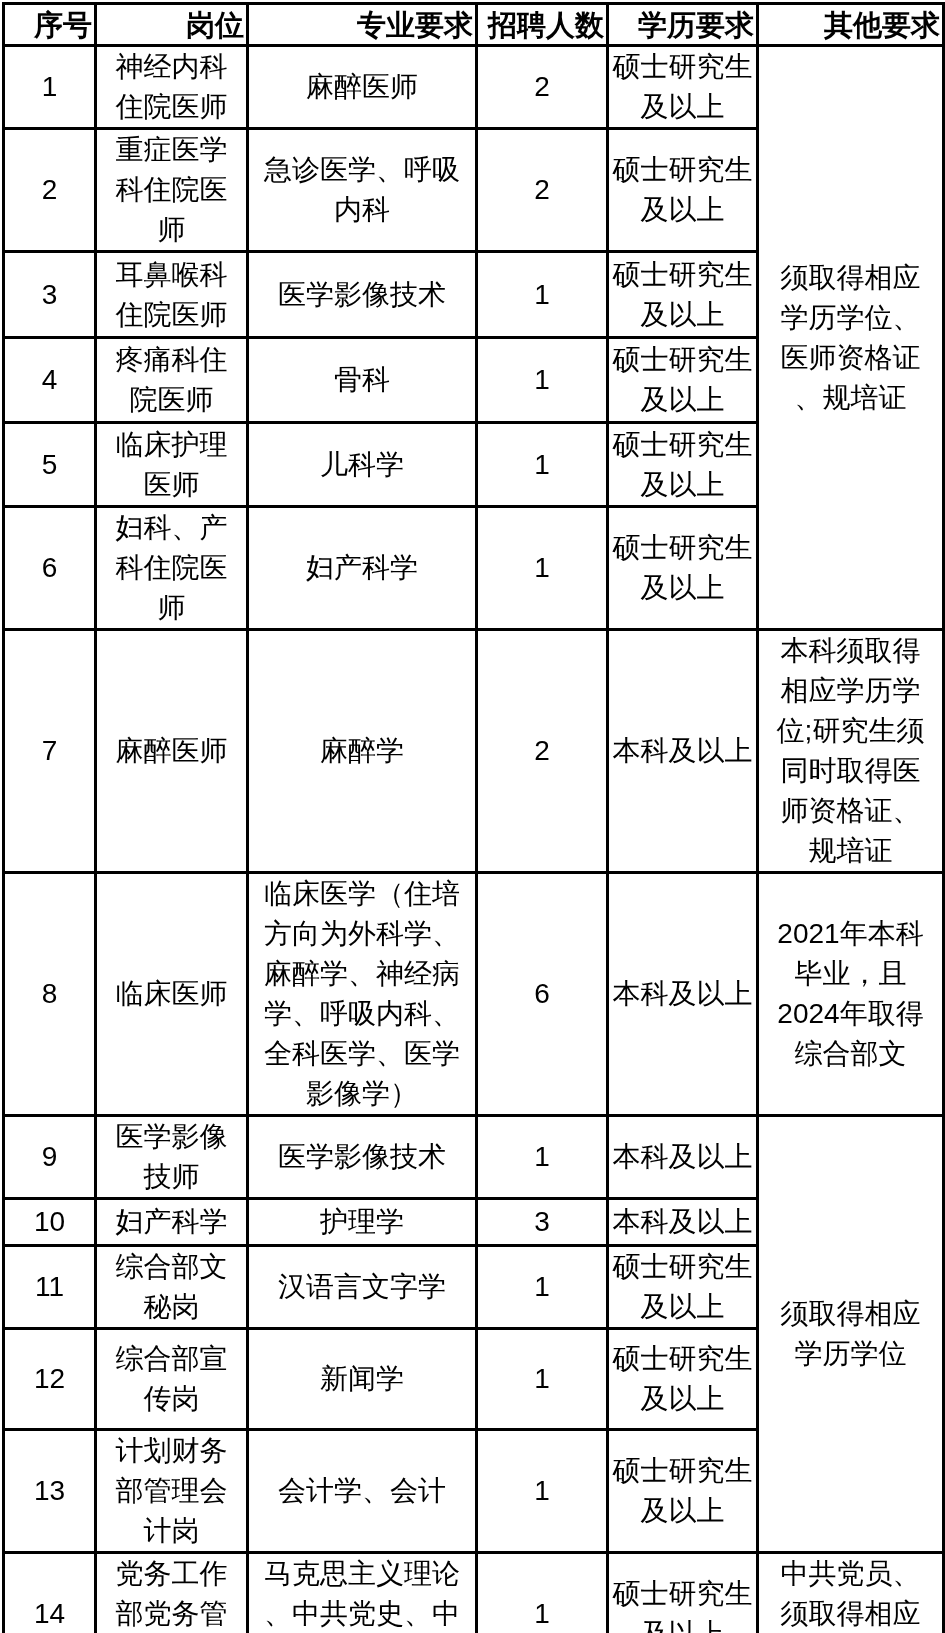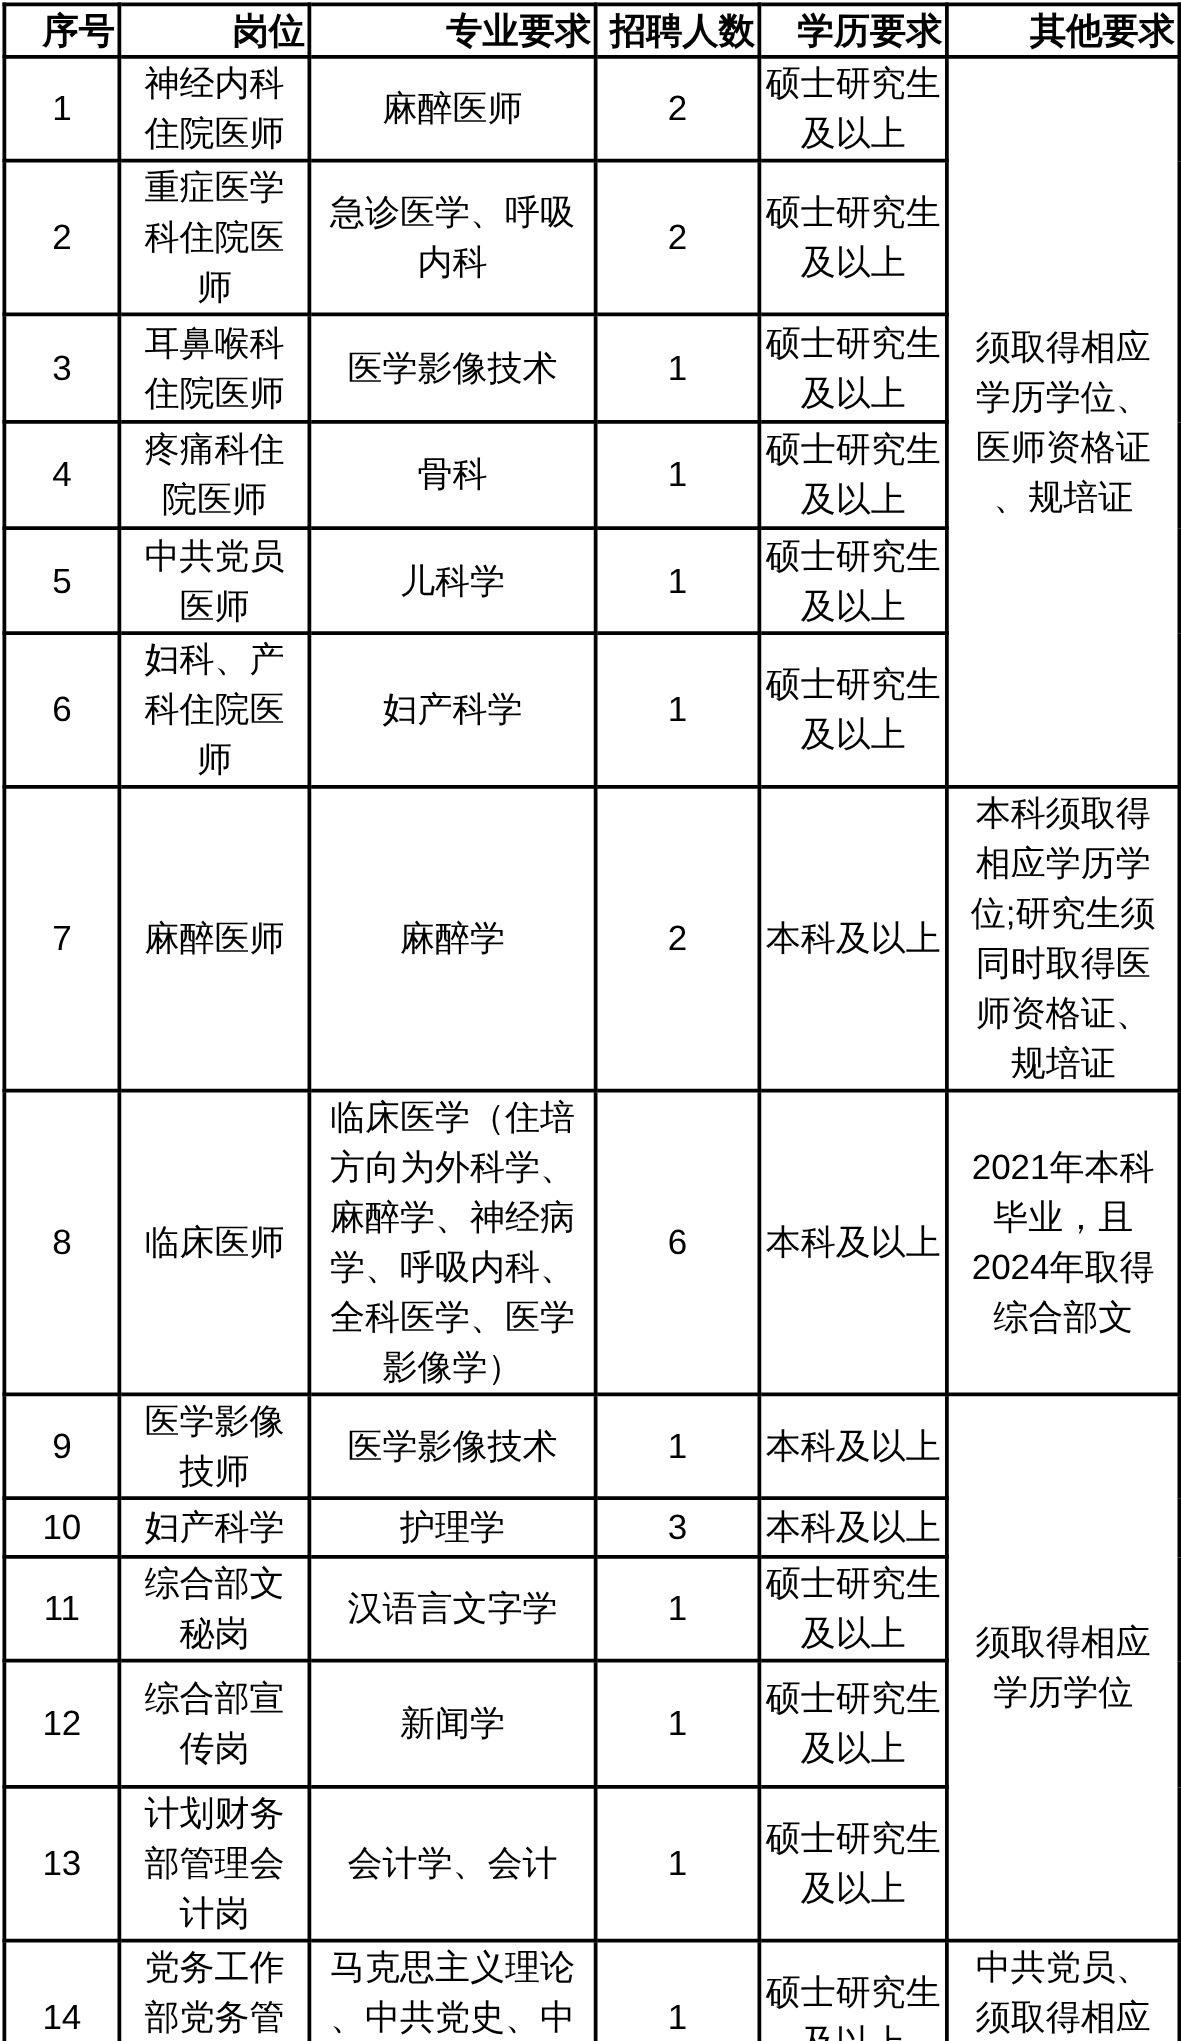--- a/index.html
+++ b/index.html
@@ -110,21 +110,21 @@
         <td>4</td>
         <td>疼痛科住
 院医师</td>
         <td>骨科</td>
         <td>1</td>
         <td>硕士研究生
 及以上</td>
       </tr>
       <tr style="height:84px">
         <td>5</td>
-        <td>中共党员
+        <td>临床护理
 医师</td>
         <td>儿科学</td>
         <td>1</td>
         <td>硕士研究生
 及以上</td>
       </tr>
       <tr style="height:121px">
         <td>6</td>
         <td>妇科、产
 科住院医

